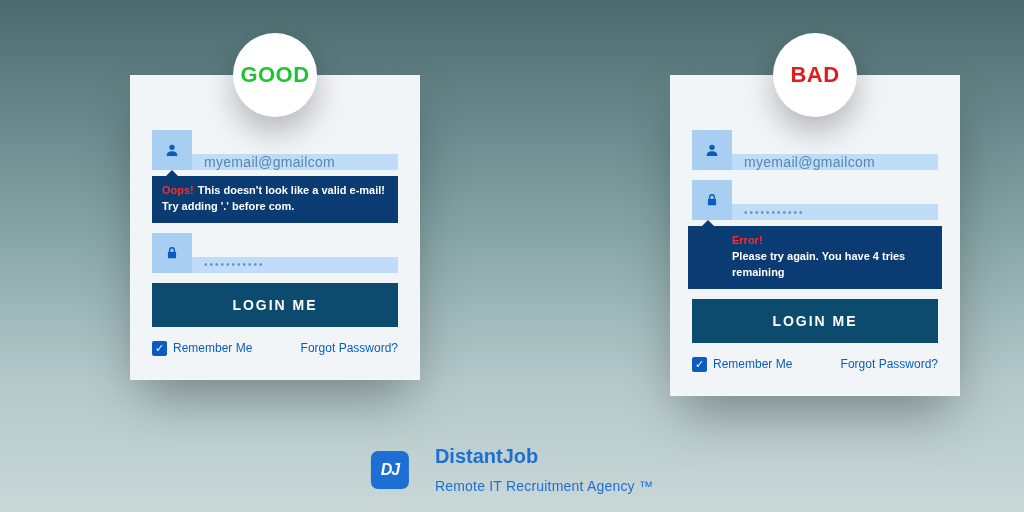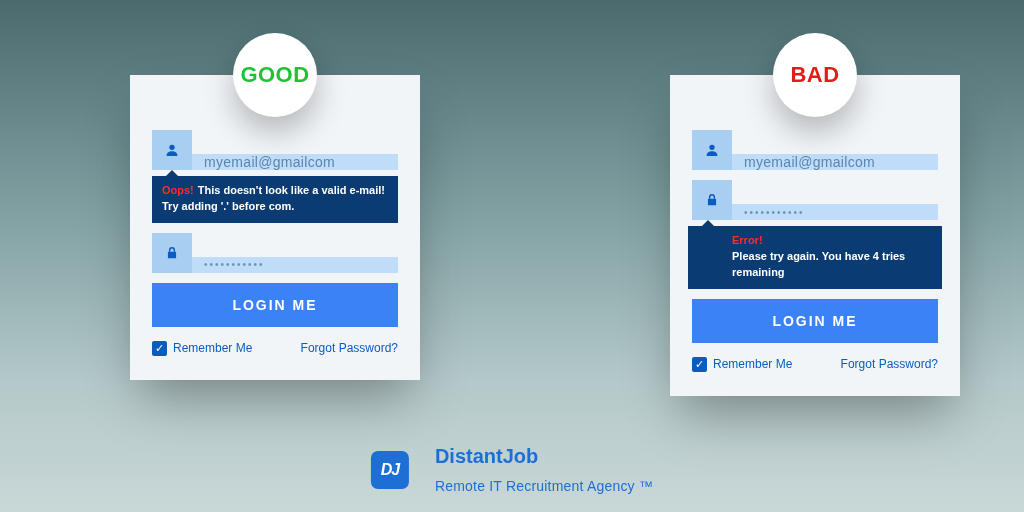--- a/index.html
+++ b/index.html
@@ -63,21 +63,21 @@
   .msg::before {
     content: "";
     position: absolute;
     top: -6px; left: 14px;
     border-left: 6px solid transparent;
     border-right: 6px solid transparent;
     border-bottom: 6px solid #0a3b73;
   }
   .msg.right-card { margin-left: -4px; margin-right: -4px; padding-left: 44px; }
   .login-btn {
-    background: #3b82f6;
+    background: #0c4a6e;
     color: #fff;
     text-align: center;
     height: 44px; line-height: 44px;
     font-weight: 700; letter-spacing: 2px;
     font-size: 14px;
     margin: 8px 0 14px 0;
     cursor: pointer;
   }
   .row {
     display: flex; justify-content: space-between; align-items: center;

